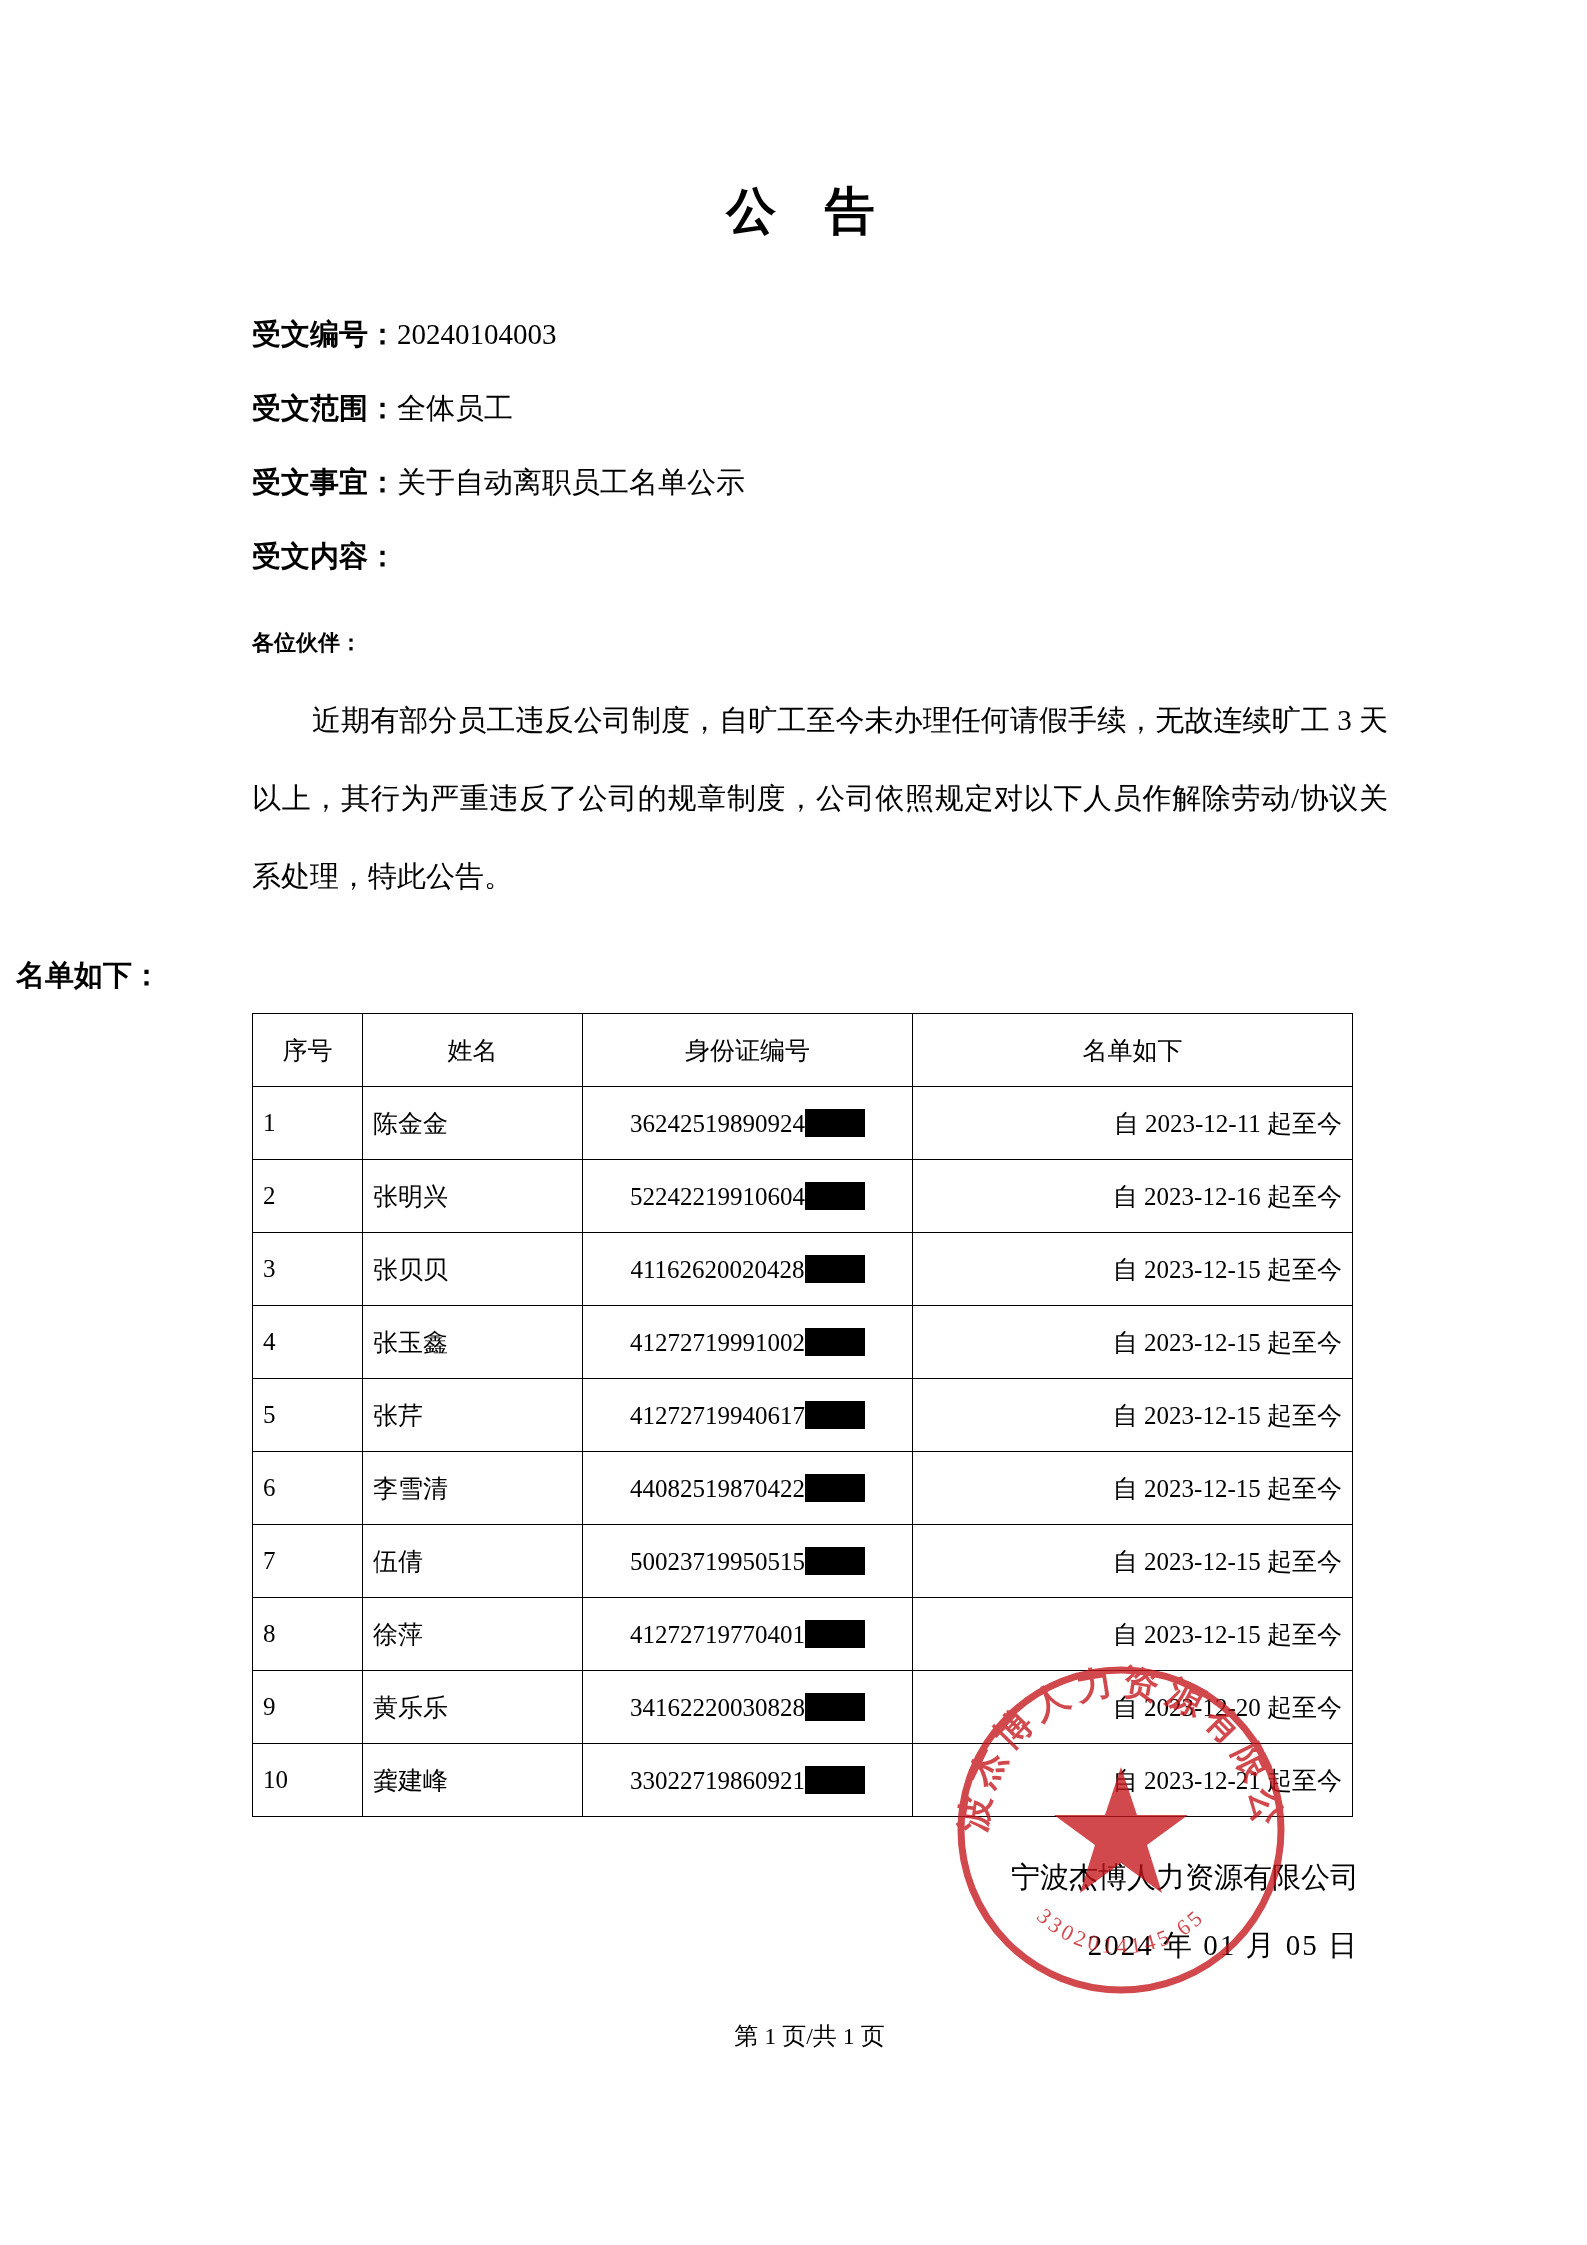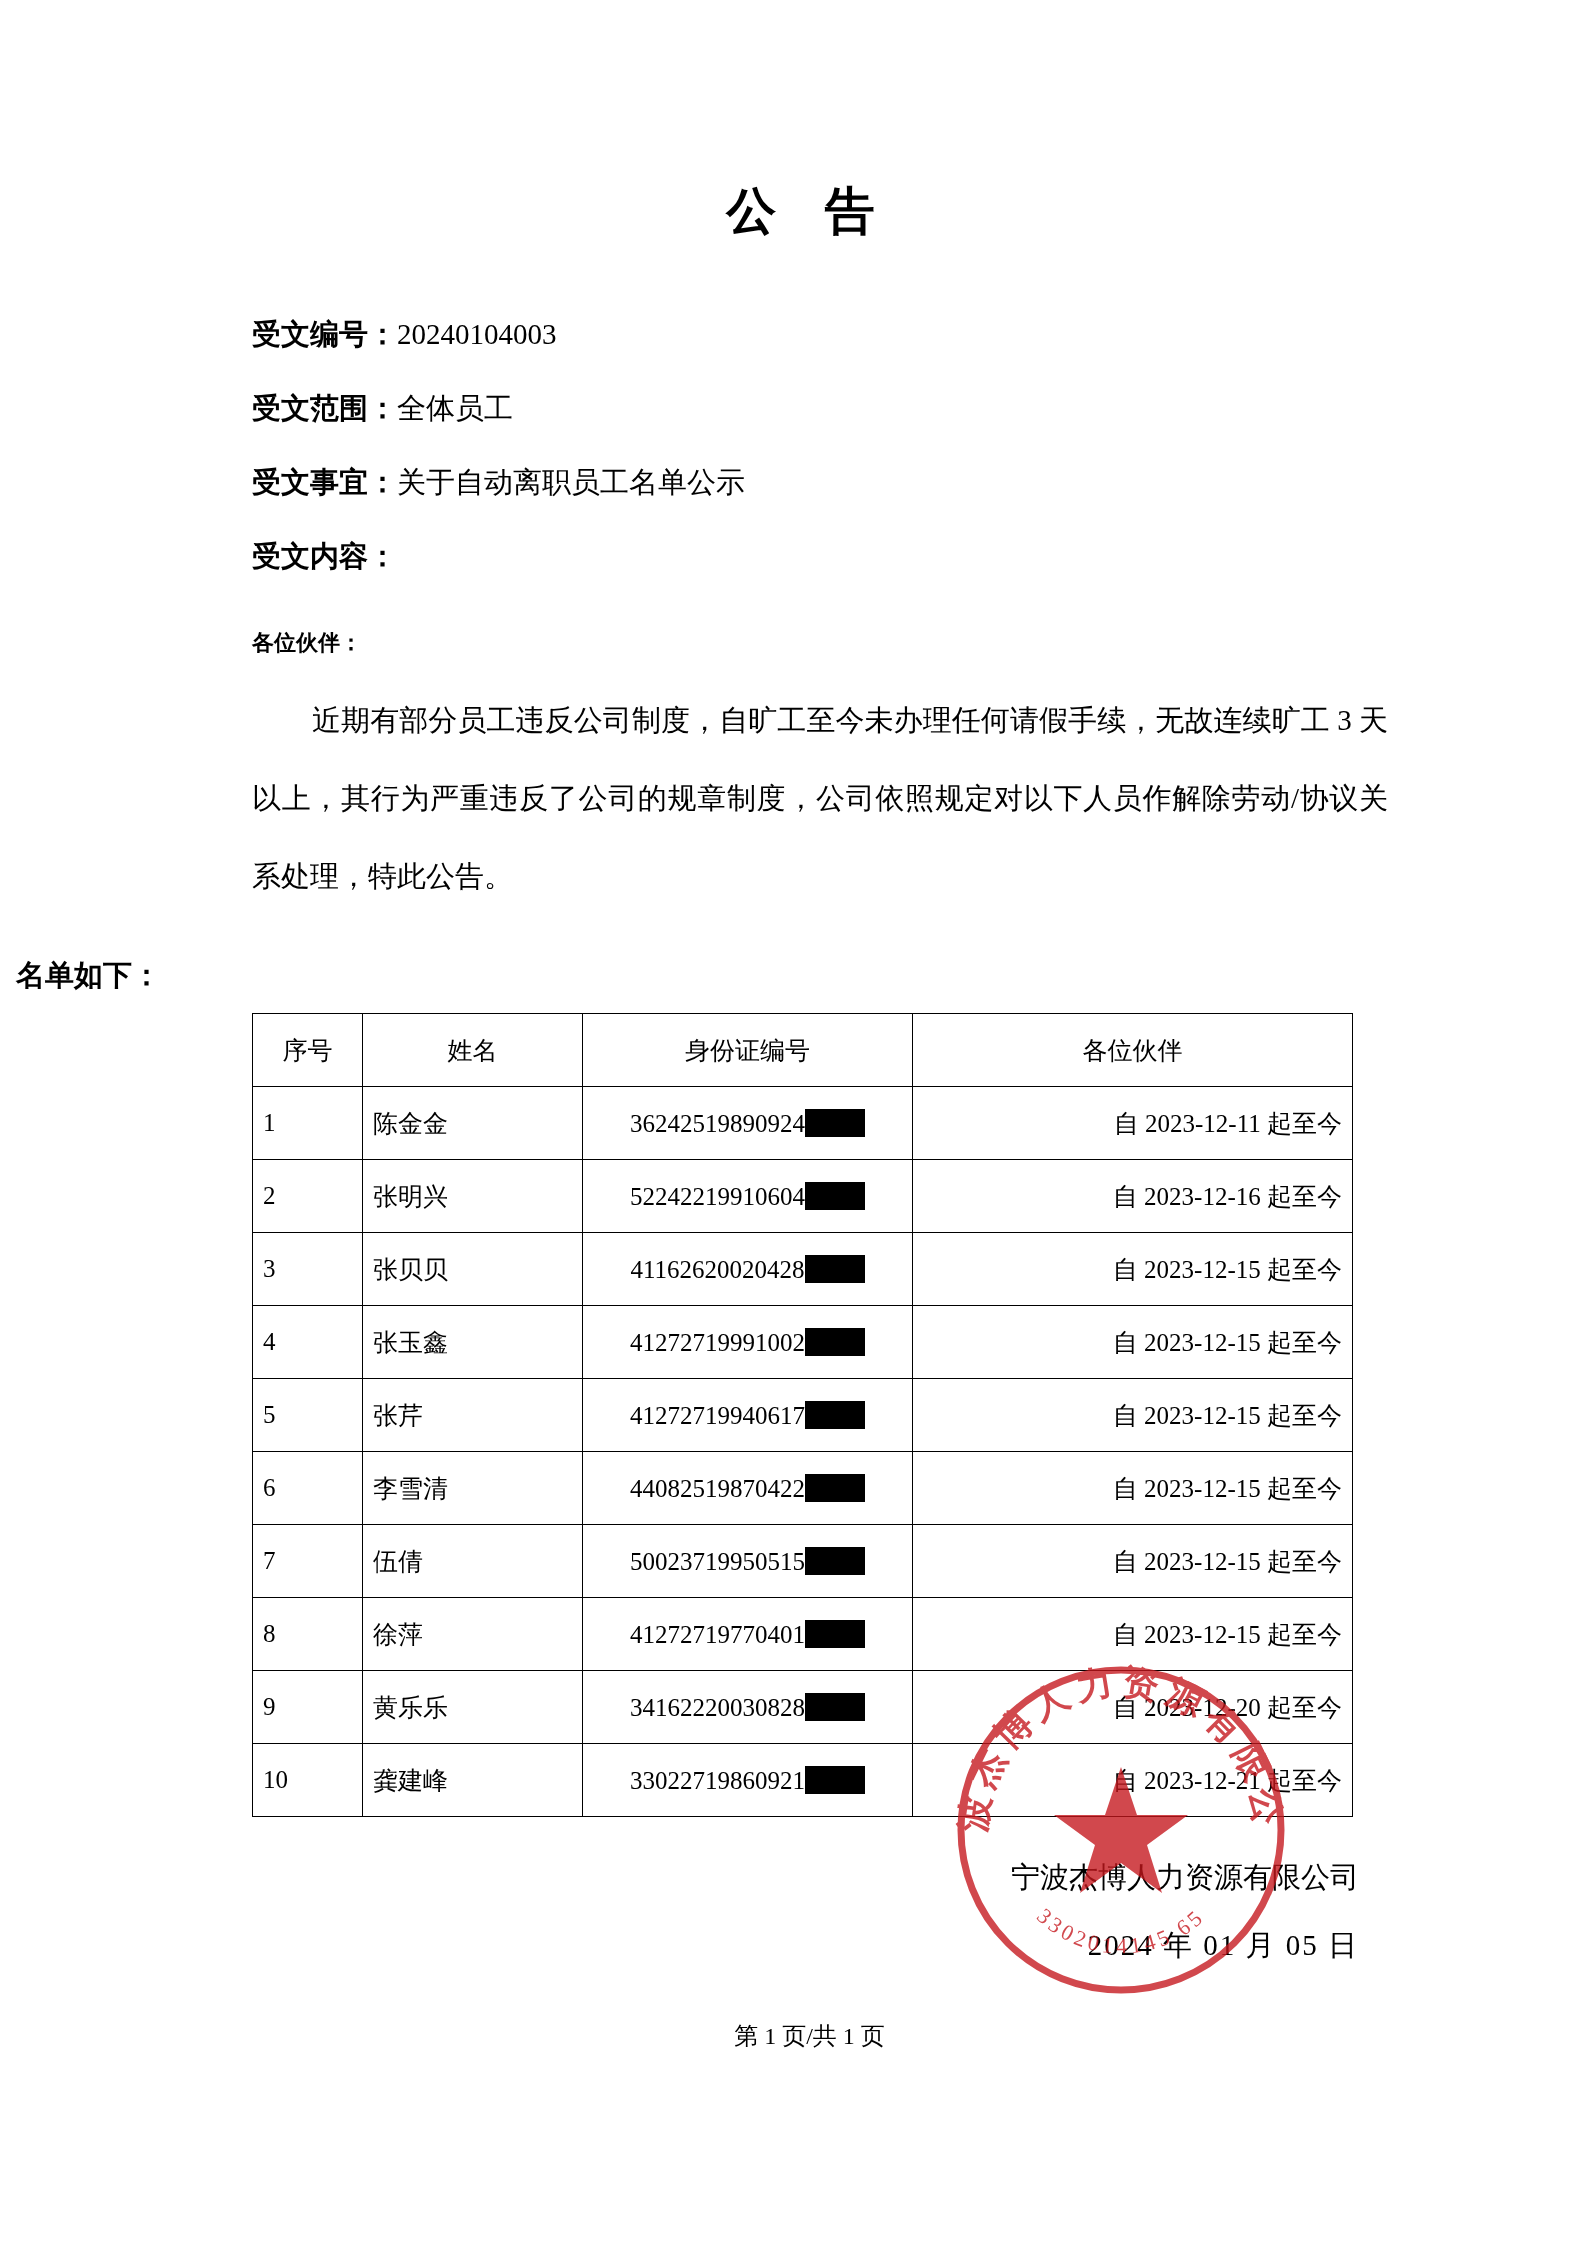--- a/index.html
+++ b/index.html
@@ -188,21 +188,21 @@
       <col class="c-idx">
         <col class="c-name">
         <col class="c-id">
         <col class="c-time">
     </colgroup>
     <thead>
       <tr>
         <th>序号</th>
         <th>姓名</th>
         <th>身份证编号</th>
-        <th>各位伙伴</th>
+        <th>名单如下</th>
       </tr>
     </thead>
     <tbody>
       <tr>
         <td class="idx">1</td>
         <td class="name">陈金金</td>
         <td class="id"><span class="num">36242519890924</span><span class="redact"></span></td>
         <td class="time">自 2023-12-11 起至今</td>
       </tr>
       <tr>

